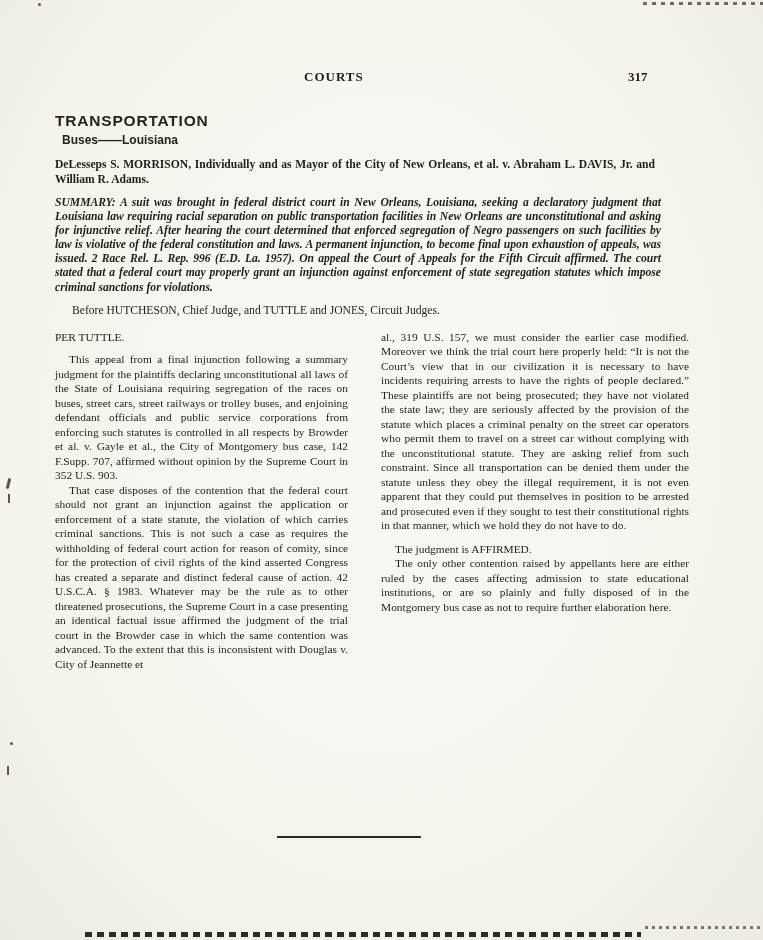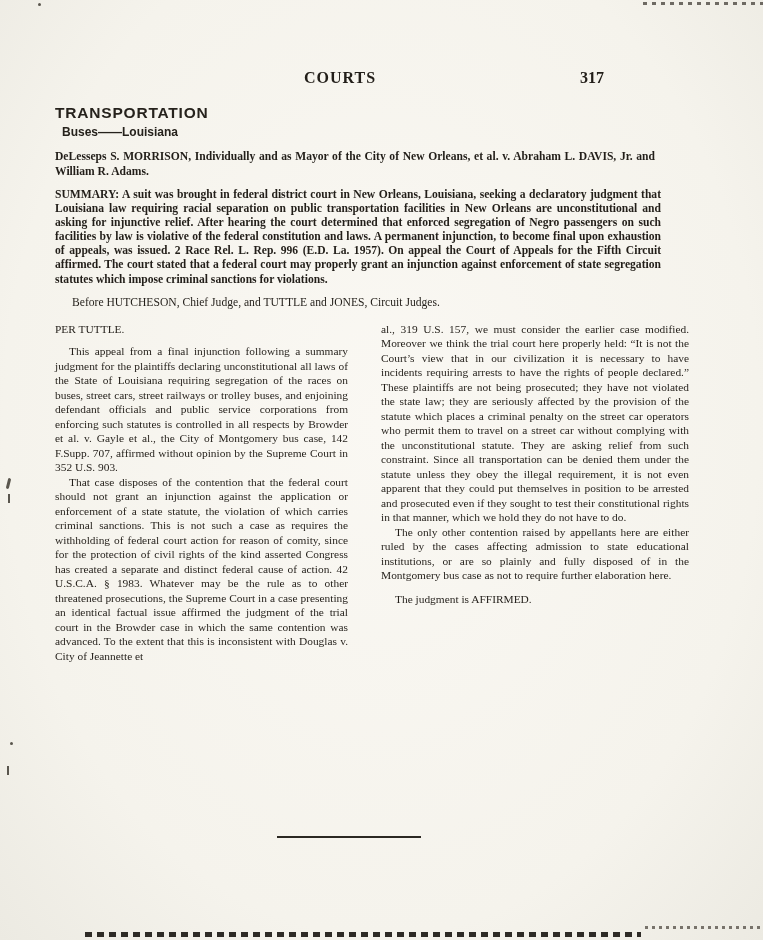--- a/index.html
+++ b/index.html
@@ -19,29 +19,29 @@
   }
 
   
   .running-head {
     position: absolute;
     top: 69px;
     left: 0;
     width: 763px;
     height: 16px;
     font-weight: bold;
-    font-size: 16px;
+    font-size: 13px;
   }
   .rh-title { position: absolute; left: 304px; letter-spacing: 1px; }
-  .rh-page  { position: absolute; left: 580px; }
+  .rh-page  { position: absolute; left: 628px; }
 
   
   .content {
     position: absolute;
-    top: 104px;
+    top: 112px;
     left: 55px;
     width: 636px;
   }
   .section-title {
     margin: 0;
     font-family: "Liberation Sans", sans-serif;
     font-size: 15.5px;
     font-weight: bold;
     letter-spacing: 0.8px;
     color: #26221c;
@@ -65,20 +65,21 @@
     margin: 7px 0 0 0;
     font-size: 11.6px;
   }
   .summary {
     margin: 9px 0 0 0;
     width: 606px;
     font-size: 11.6px;
     font-weight: bold;
     line-height: 14.1px;
     text-align: justify;
+    font-style: italic;
   }
   .judges-line {
     margin: 9px 0 0 17px;
     font-size: 11.6px;
   }
 
   
   .columns {
     margin-top: 13px;
     display: flex;
@@ -157,22 +158,22 @@
     <p class="judges-line">Before HUTCHESON, Chief Judge, and TUTTLE and JONES, Circuit Judges.</p>
 
     <div class="columns">
       <div class="col col-left">
         <p class="opinion-heading">PER TUTTLE.</p>
         <p class="indent">This appeal from a final injunction following a summary judgment for the plaintiffs declaring unconstitutional all laws of the State of Louisiana requiring segregation of the races on buses, street cars, street railways or trolley buses, and enjoining defendant officials and public service corporations from enforcing such statutes is controlled in all respects by Browder et al. v. Gayle et al., the City of Montgomery bus case, 142 F.Supp. 707, affirmed without opinion by the Supreme Court in 352 U.S. 903.</p>
         <p class="indent">That case disposes of the contention that the federal court should not grant an injunction against the application or enforcement of a state statute, the violation of which carries criminal sanctions. This is not such a case as requires the withholding of federal court action for reason of comity, since for the protection of civil rights of the kind asserted Congress has created a separate and distinct federal cause of action. 42 U.S.C.A. § 1983. Whatever may be the rule as to other threatened prosecutions, the Supreme Court in a case presenting an identical factual issue affirmed the judgment of the trial court in the Browder case in which the same contention was advanced. To the extent that this is inconsistent with Douglas v. City of Jeannette et</p>
       </div>
       <div class="col col-right">
         <p>al., 319 U.S. 157, we must consider the earlier case modified. Moreover we think the trial court here properly held: “It is not the Court’s view that in our civilization it is necessary to have incidents requiring arrests to have the rights of people declared.” These plaintiffs are not being prosecuted; they have not violated the state law; they are seriously affected by the provision of the statute which places a criminal penalty on the street car operators who permit them to travel on a street car without complying with the unconstitutional statute. They are asking relief from such constraint. Since all transportation can be denied them under the statute unless they obey the illegal requirement, it is not even apparent that they could put themselves in position to be arrested and prosecuted even if they sought to test their constitutional rights in that manner, which we hold they do not have to do.</p>
+        <p class="indent judgment">The judgment is AFFIRMED.</p>
         <p class="indent">The only other contention raised by appellants here are either ruled by the cases affecting admission to state educational institutions, or are so plainly and fully disposed of in the Montgomery bus case as not to require further elaboration here.</p>
-        <p class="indent judgment">The judgment is AFFIRMED.</p>
       </div>
     </div>
   </main>
 
   <div class="bottom-rule"></div>
 
   <span class="mark mark-1"></span>
   <span class="mark mark-2"></span>
   <span class="mark mark-3"></span>
   <span class="mark mark-4"></span>

